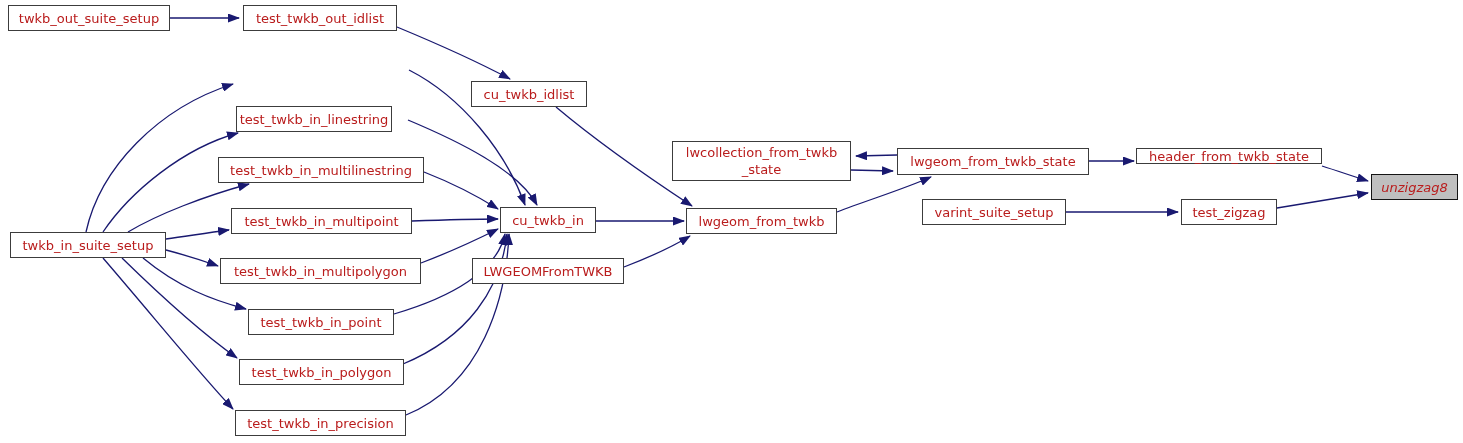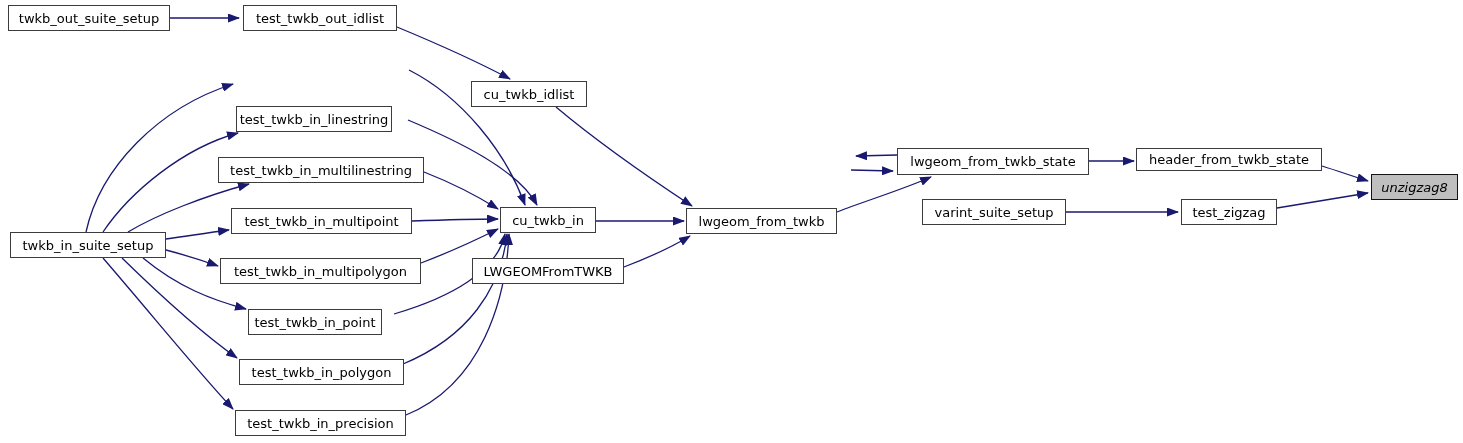--- a/index.html
+++ b/index.html
@@ -2,21 +2,21 @@
 <html><head>
 <meta charset="utf-8">
 <style>
   html,body{margin:0;padding:0;background:#fff;}
   #canvas{position:relative;width:1463px;height:443px;background:#fff;overflow:hidden;
           font-family:"DejaVu Sans","Liberation Sans",sans-serif;}
   #edges{position:absolute;left:0;top:0;width:1463px;height:443px;z-index:0;}
   .edge{fill:none;stroke:#191970;stroke-width:1.3px;}
   .node{position:absolute;box-sizing:border-box;border:1.5px solid #3c3c3c;background:#fff;
         display:flex;flex-direction:column;align-items:center;justify-content:center;
-        font-size:13px;line-height:17px;color:#000000;white-space:nowrap;z-index:1;cursor:pointer;}
+        font-size:13px;line-height:17px;color:#b91c1c;white-space:nowrap;z-index:1;cursor:pointer;}
   .node.highlight{background:#bfbfbf;border-color:#141414;cursor:default;font-style:italic;}
 </style>
 </head>
 <body>
 
 <div id="canvas">
 
   <svg id="edges" viewBox="0 0 1463 443">
     <defs>
       <marker id="ah" markerUnits="userSpaceOnUse" markerWidth="12" markerHeight="9" viewBox="0 0 12 9" refX="11" refY="4.5" orient="auto">
@@ -67,45 +67,49 @@
     </div>
   <div class="node" style="left:231px;top:208px;width:181px;height:26px">
       <span>test_twkb_in_multipoint</span>
     </div>
   <div class="node" style="left:10px;top:232px;width:156px;height:26px">
       <span>twkb_in_suite_setup</span>
     </div>
   <div class="node" style="left:220px;top:258px;width:201px;height:26px">
       <span>test_twkb_in_multipolygon</span>
     </div>
-  <div class="node" style="left:248px;top:309px;width:134px;height:26px">
+  <div class="node" style="left:248px;top:309px;width:146px;height:26px">
       <span>test_twkb_in_point</span>
     </div>
   <div class="node" style="left:235px;top:410px;width:171px;height:26px">
       <span>test_twkb_in_precision</span>
     </div>
   <div class="node" style="left:239px;top:359px;width:165px;height:26px">
       <span>test_twkb_in_polygon</span>
     </div>
   <div class="node" style="left:471px;top:81px;width:116px;height:26px">
       <span>cu_twkb_idlist</span>
     </div>
   <div class="node" style="left:500px;top:207px;width:96px;height:26px">
       <span>cu_twkb_in</span>
     </div>
   <div class="node" style="left:686px;top:208px;width:151px;height:26px">
       <span>lwgeom_from_twkb</span>
     </div>
   <div class="node" style="left:472px;top:258px;width:152px;height:26px">
       <span>LWGEOMFromTWKB</span>
     </div>
+  <div class="node" style="left:672px;top:141px;width:179px;height:40px">
+      <span>lwcollection_from_twkb</span>
+      <span>_state</span>
+    </div>
   <div class="node" style="left:897px;top:148px;width:192px;height:27px">
       <span>lwgeom_from_twkb_state</span>
     </div>
-  <div class="node" style="left:1136px;top:148px;width:186px;height:23px">
+  <div class="node" style="left:1136px;top:148px;width:186px;height:16px">
       <span>header_from_twkb_state</span>
     </div>
   <div class="node" style="left:922px;top:199px;width:144px;height:26px">
       <span>varint_suite_setup</span>
     </div>
   <div class="node" style="left:1181px;top:199px;width:96px;height:26px">
       <span>test_zigzag</span>
     </div>
   <div class="node highlight" style="left:1371px;top:174px;width:87px;height:26px">
       <span>unzigzag8</span>

